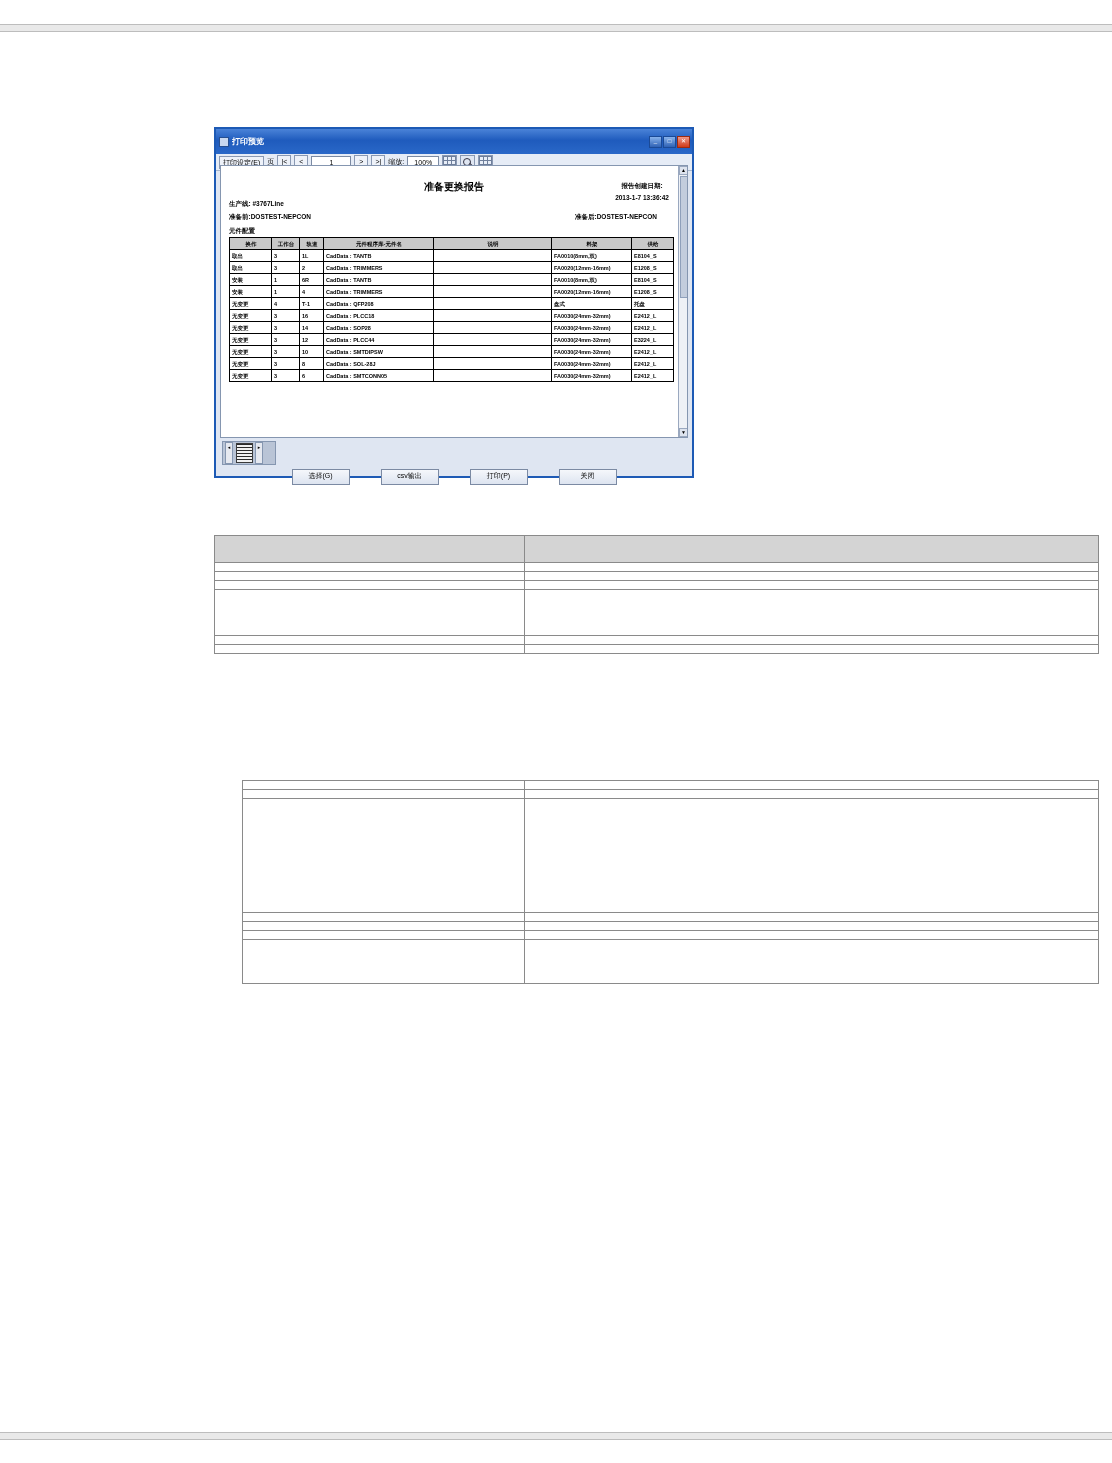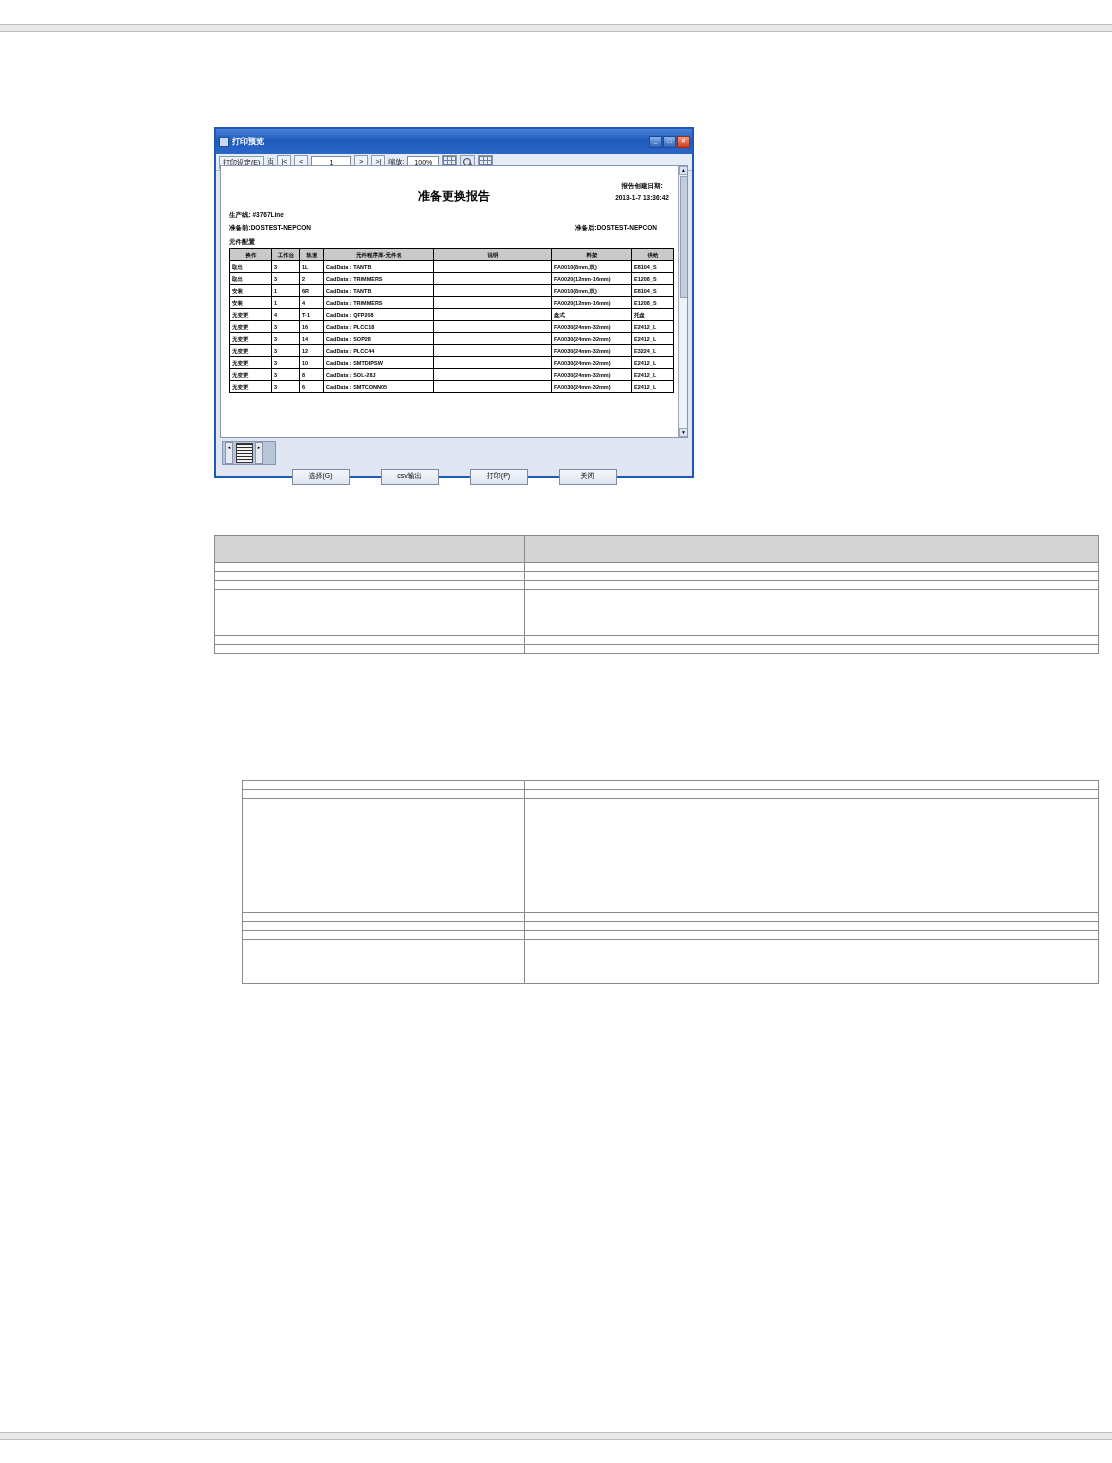--- a/index.html
+++ b/index.html
@@ -163,23 +163,23 @@
   .paper {
     position: relative;
     width: 100%;
     height: 100%;
     padding: 6px 8px;
     box-sizing: border-box;
     font-size: 6px;
   }
   .rep-title {
     text-align: center;
-    font-size: 12px;
-    font-weight: bold;
-    margin-top: 16px;
+    font-size: 10px;
+    font-weight: bold;
+    margin-top: 8px;
   }
   .rep-date-block {
     position: absolute;
     right: 18px;
     top: 14px;
     text-align: center;
     font-size: 6.5px;
     font-weight: bold;
     line-height: 12px;
   }

